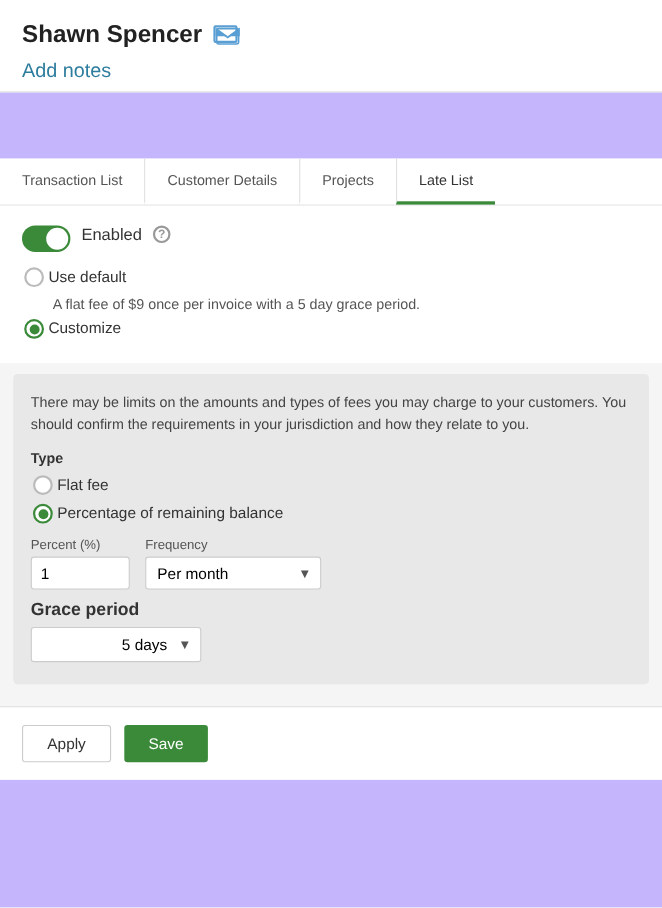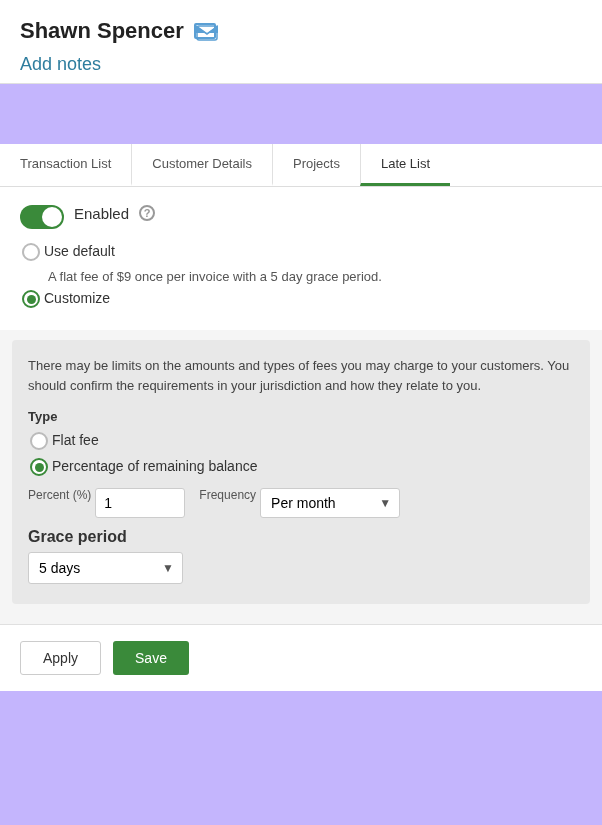--- a/index.html
+++ b/index.html
@@ -186,21 +186,21 @@
       margin-bottom: 12px;
     }
     .form-row {
       display: flex;
       gap: 14px;
       margin-bottom: 10px;
       align-items: flex-end;
     }
     .form-group {
       display: flex;
-      flex-direction: row;
+      flex-direction: column;
       gap: 4px;
     }
     .form-group label {
       font-size: 12px;
       color: #555;
       font-weight: 500;
     }
     .form-group input[type="text"],
     .form-group input[type="number"] {
       border: 1px solid #ccc;
@@ -209,21 +209,21 @@
       font-size: 14px;
       width: 90px;
       background: #fff;
     }
     .frequency-select {
       display: flex;
       align-items: center;
       border: 1px solid #ccc;
       border-radius: 3px;
       background: #fff;
-      width: 140px;
+      width: 160px;
       position: relative;
     }
     .frequency-select select {
       appearance: none;
       border: none;
       background: transparent;
       padding: 6px 30px 6px 10px;
       font-size: 14px;
       width: 100%;
       cursor: pointer;
@@ -272,20 +272,21 @@
     }
     .grace-select-wrap select {
       appearance: none;
       border: none;
       background: transparent;
       padding: 7px 30px 7px 10px;
       font-size: 14px;
       width: 100%;
       cursor: pointer;
       outline: none;
+      text-align: right;
     }
     
     .footer-buttons {
       display: flex;
       gap: 12px;
       padding: 16px 20px;
       background: #fff;
       border-top: 1px solid #e0e0e0;
     }
     .btn-cancel {

